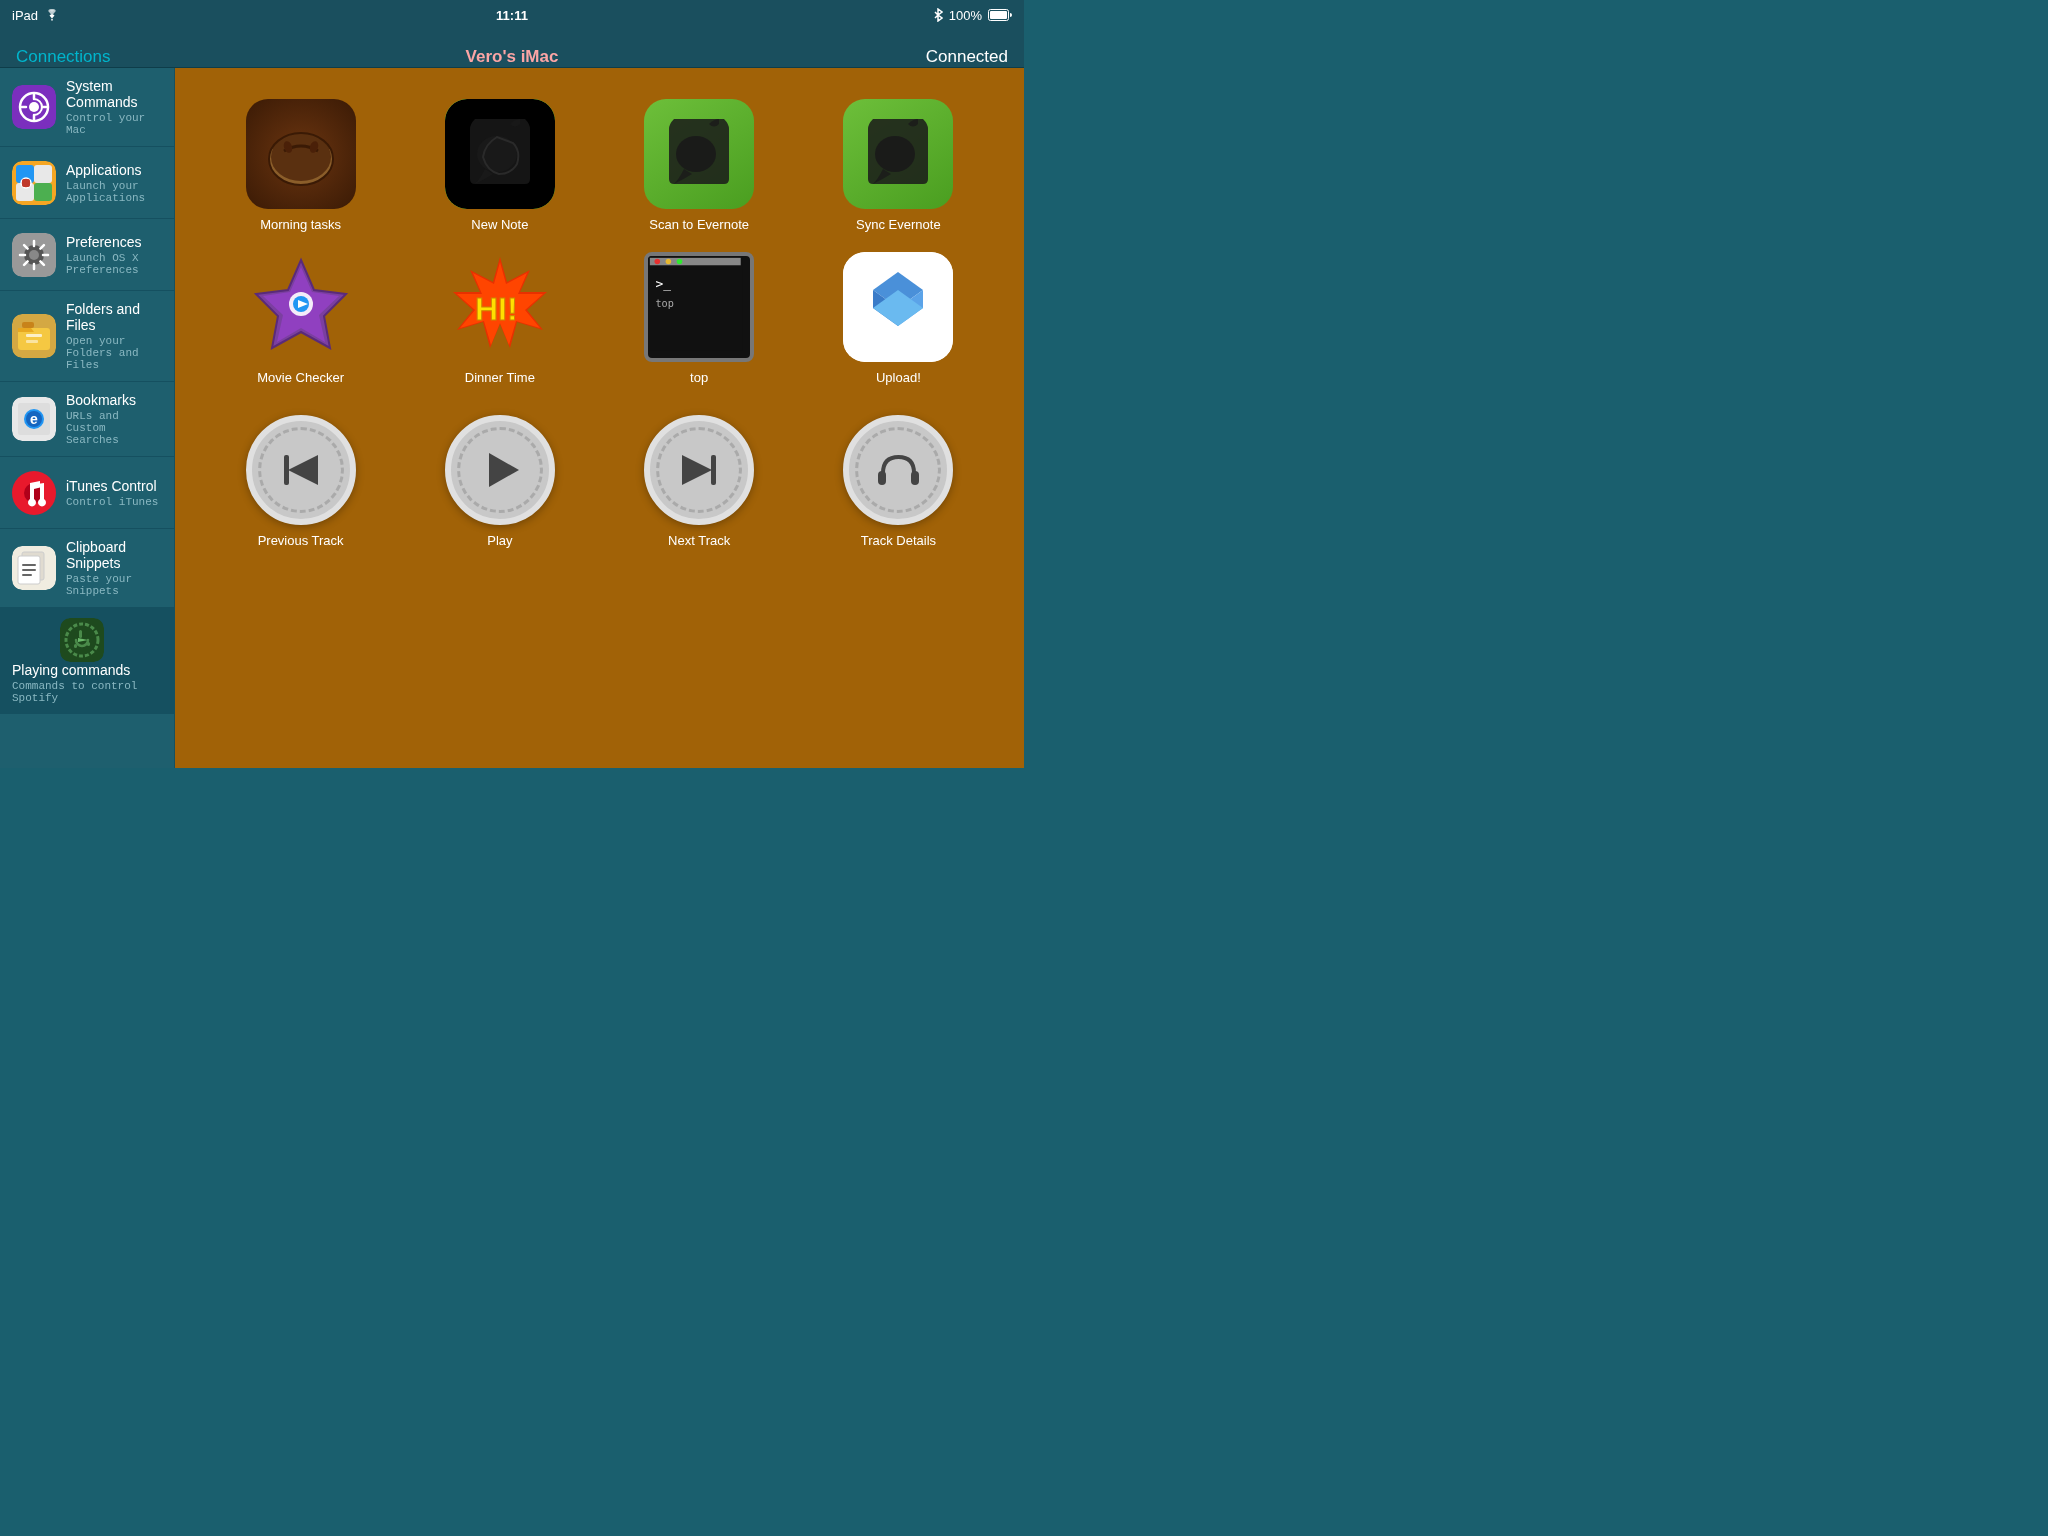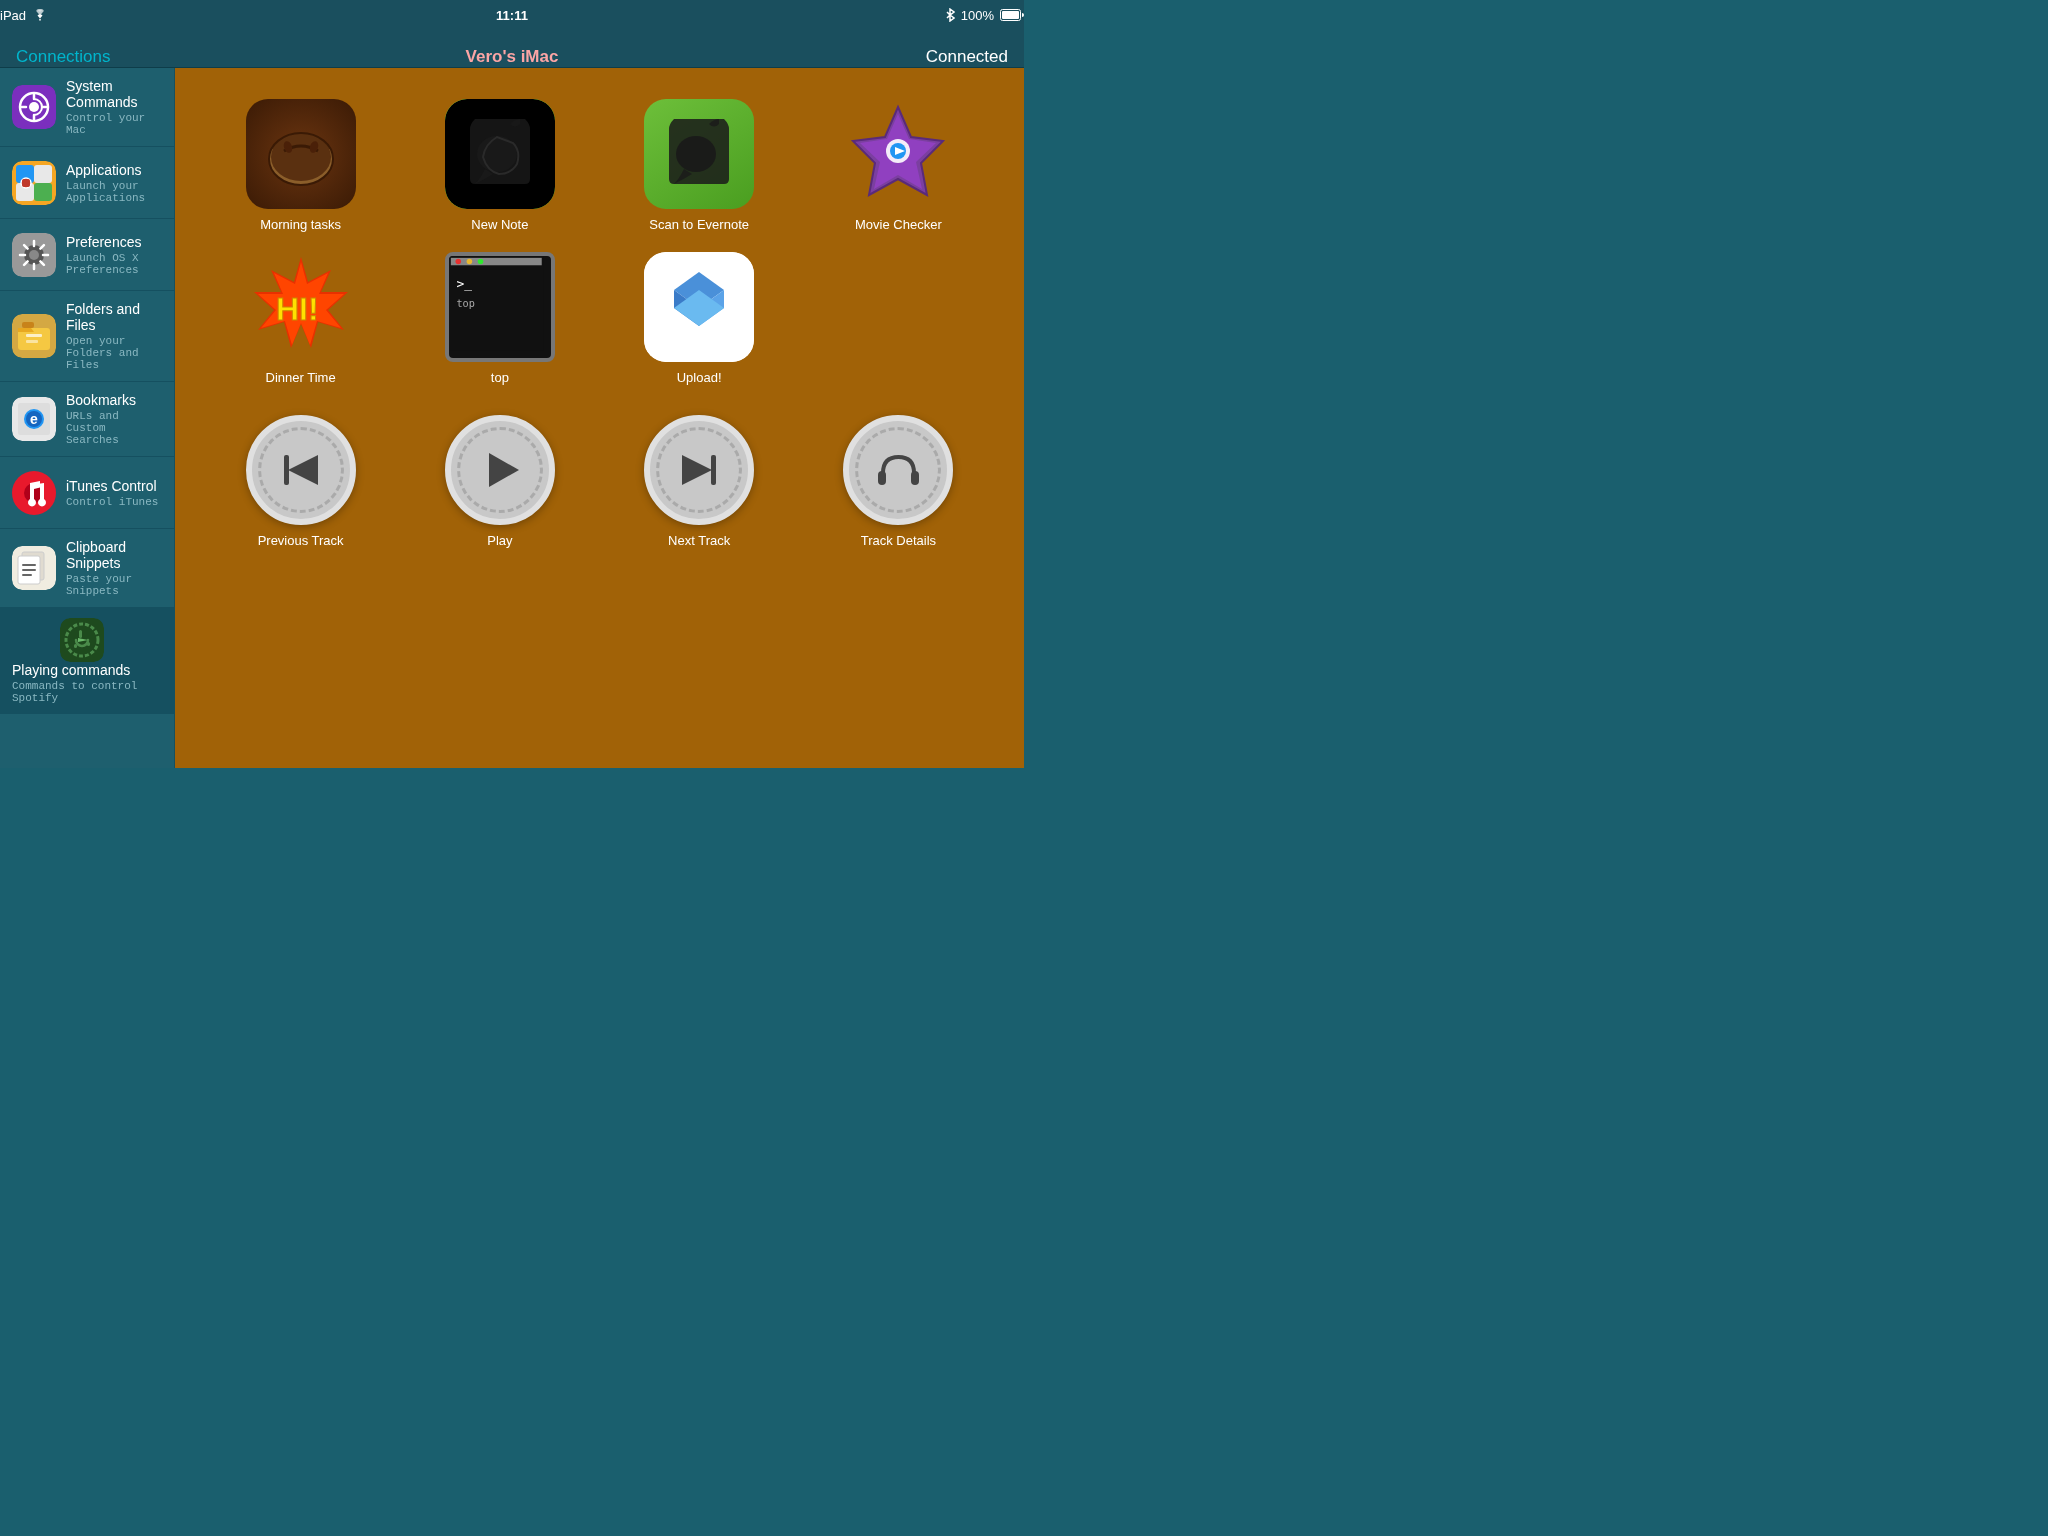--- a/index.html
+++ b/index.html
@@ -12,21 +12,21 @@
       position: relative;
     }
 
     
     .status-bar {
       background: #1a4f5e;
       height: 30px;
       display: flex;
       align-items: center;
       justify-content: space-between;
-      padding: 0 0;
+      padding: 0 12px;
       color: white;
       font-size: 13px;
       font-weight: 500;
       gap: 32px;
     }
     .status-left { display: flex; align-items: center; gap: 6px; }
     .status-center { position: absolute; left: 50%; transform: translateX(-50%); font-weight: 600; }
     .status-right { display: flex; align-items: center; gap: 6px; }
 
     
@@ -403,20 +403,31 @@
           <svg viewBox="0 0 110 110" width="110" height="110">
             <path d="M30 20 Q25 25 25 30L25 80 Q25 85 30 85L80 85 Q85 85 85 80L85 30 Q85 25 80 20Z" fill="#1a1a1a" opacity="0.85"></path>
             <path d="M75 20 Q70 20 65 25 Q70 30 75 25Z" fill="#1a1a1a" opacity="0.8"></path>
             <ellipse cx="52" cy="55" rx="20" ry="18" fill="#1a1a1a" opacity="0.9"></ellipse>
             <path d="M40 70 Q35 80 30 85 Q40 80 48 75Z" fill="#1a1a1a" opacity="0.8"></path>
           </svg>
         </div>
         <span class="app-label">Scan to Evernote</span>
       </div>
 
+      <div class="app-item">
+        <div class="app-icon" style="background: linear-gradient(145deg, #6dbf3a 0%, #4a9e20 100%);">
+          <svg viewBox="0 0 110 110" width="110" height="110">
+            <path d="M30 20 Q25 25 25 30L25 80 Q25 85 30 85L80 85 Q85 85 85 80L85 30 Q85 25 80 20Z" fill="#1a1a1a" opacity="0.85"></path>
+            <path d="M75 20 Q70 20 65 25 Q70 30 75 25Z" fill="#1a1a1a" opacity="0.8"></path>
+            <ellipse cx="52" cy="55" rx="20" ry="18" fill="#1a1a1a" opacity="0.9"></ellipse>
+            <path d="M40 70 Q35 80 30 85 Q40 80 48 75Z" fill="#1a1a1a" opacity="0.8"></path>
+          </svg>
+        </div>
+        <span class="app-label">Sync Evernote</span>
+      </div>
 
       <div class="app-item">
         <div class="app-icon" style="background: transparent; box-shadow: none;">
           <svg viewBox="0 0 110 110" width="110" height="110">
             <polygon points="55,8 68,38 100,42 78,64 84,96 55,80 26,96 32,64 10,42 42,38" fill="#7B3FA0" stroke="#5a2a7a" stroke-width="2"></polygon>
             <polygon points="55,15 66,40 93,44 73,63 79,90 55,76 31,90 37,63 17,44 44,40" fill="#9040c0"></polygon>
             <circle cx="55" cy="52" r="12" fill="white" opacity="0.9"></circle>
             <circle cx="55" cy="52" r="8" fill="#2196F3"></circle>
             <polygon points="52,48 52,56 62,52" fill="white"></polygon>
           </svg>

